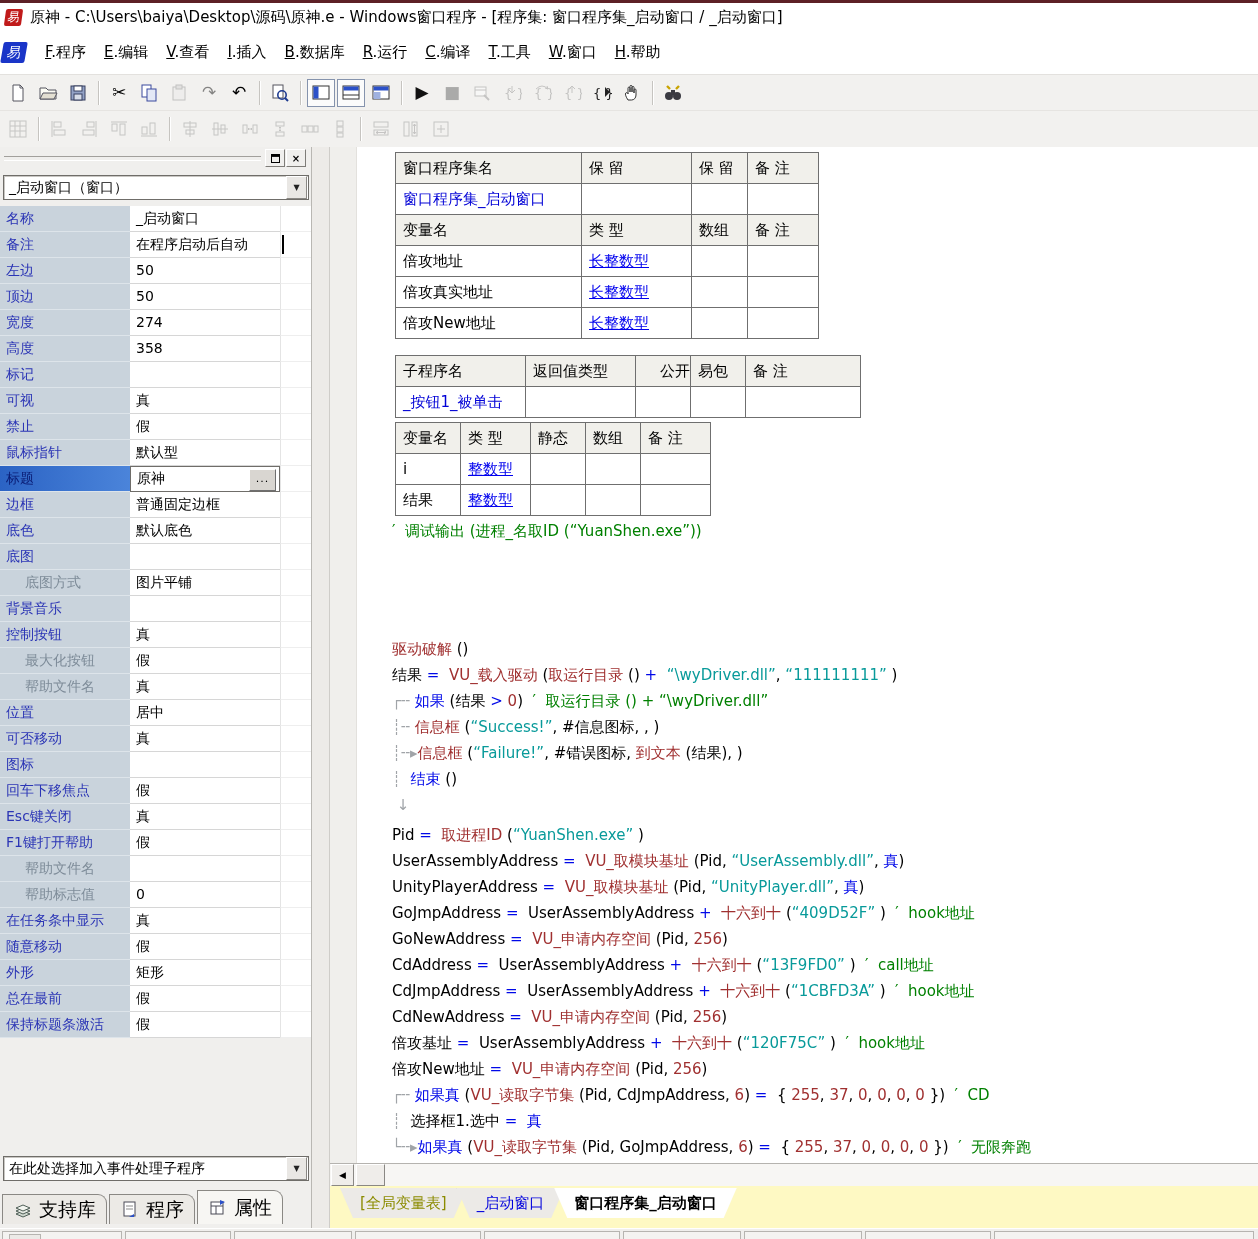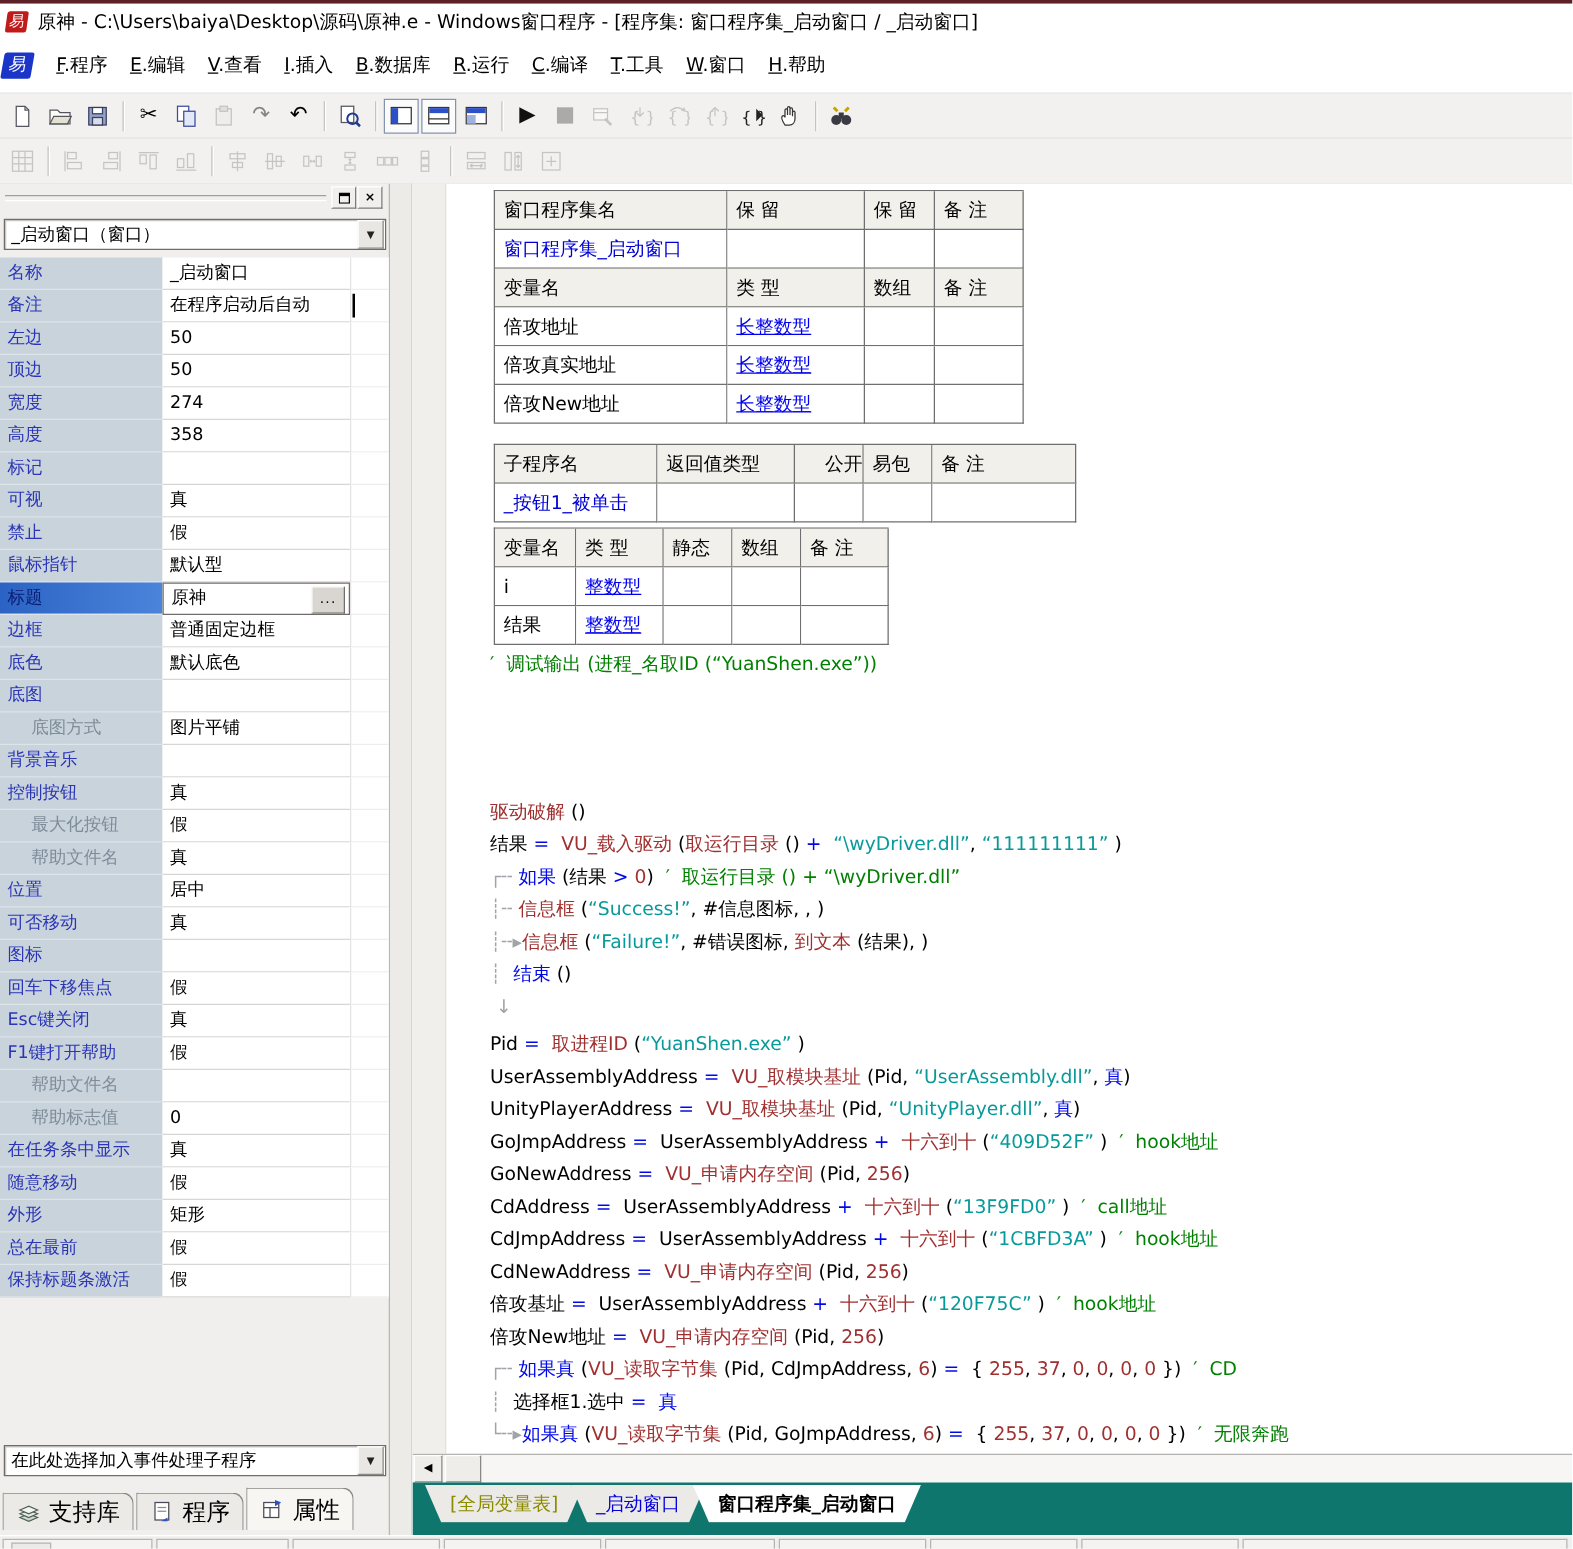--- a/index.html
+++ b/index.html
@@ -72,21 +72,21 @@
   .td.l{color:#0000ee;text-decoration:underline;}
   .code{position:absolute;font-size:15px;white-space:pre;}
   .cl{height:26px;line-height:26px;}
   .sk{color:#0008e8;} .sf{color:#a03030;} .ss{color:#089a9a;} .sc{color:#008000;}
   .sn{color:#a03030;} .sv{color:#000;} .so{color:#0008e8;} .sw{color:#a0a4a8;}
   
   .hscroll{position:absolute;left:0;top:1016px;right:0;height:23px;background:#f7f6f4;border-top:1px solid #b5b3af;display:flex;align-items:center;padding-left:1px;box-sizing:border-box;}
   .hbtn{width:21px;height:20px;background:#efedea;border:1px solid;border-color:#fff #8a8884 #8a8884 #fff;
         display:flex;align-items:center;justify-content:center;font-size:9px;}
   .hthumb{width:27px;height:20px;background:#efedea;border:1px solid;border-color:#fff #8a8884 #8a8884 #fff;margin-left:2px;}
-  .stabs{position:absolute;left:0;top:1039px;right:0;height:42px;background:#0f766e;display:flex;align-items:flex-start;padding:2px 0 0 10px;box-sizing:border-box;}
+  .stabs{position:absolute;left:0;top:1039px;right:0;height:42px;background:#fef9c3;display:flex;align-items:flex-start;padding:2px 0 0 10px;box-sizing:border-box;}
   .stab{height:30px;line-height:30px;font-size:15px;padding:0 20px;margin-right:-10px;background:#eceae7;
         clip-path:polygon(0 0,100% 0,calc(100% - 13px) 100%,13px 100%);
         filter:drop-shadow(1px 1px 0 #9a9894) drop-shadow(-1px 0 0 #9a9894);white-space:nowrap;}
   .stab.active{background:#fff;font-weight:bold;position:relative;z-index:2;}
   .stab.cOlive{color:#8b8b00;} .stab.cBlue{color:#0000dd;}
   
   .bstrip{position:absolute;left:0;right:0;bottom:0;height:11px;background:#f0efed;border-top:1px solid #fff;display:flex;gap:3px;padding:2px 0 0 2px;box-sizing:border-box;overflow:hidden;}
   .bseg{height:14px;background:#f4f3f1;border:1px solid #b6b4b0;box-sizing:border-box;position:relative;}
   .bseg .mini{position:absolute;left:6px;top:2px;width:30px;height:10px;border:1px solid #b6b4b0;background:#eceae7;}
   svg{display:block}

